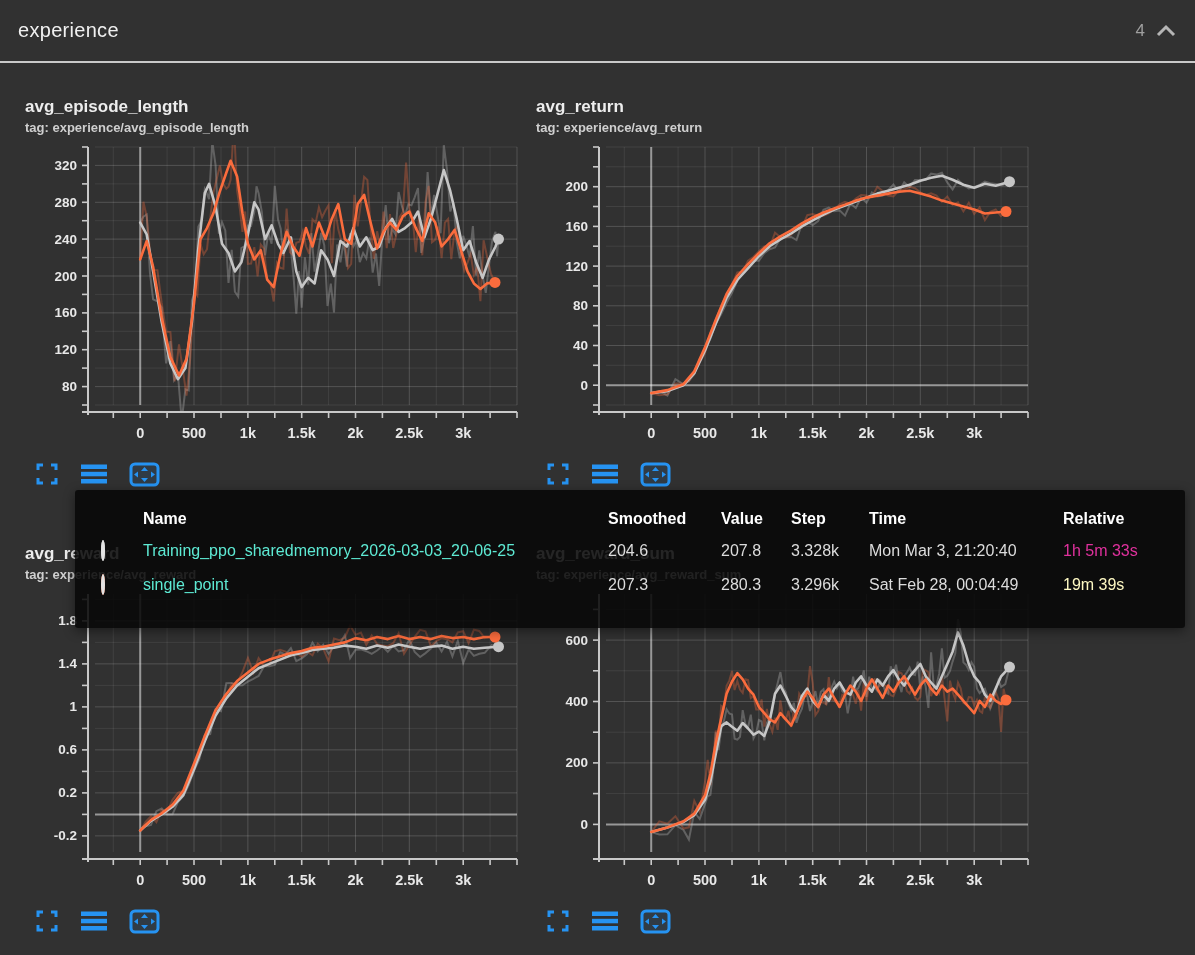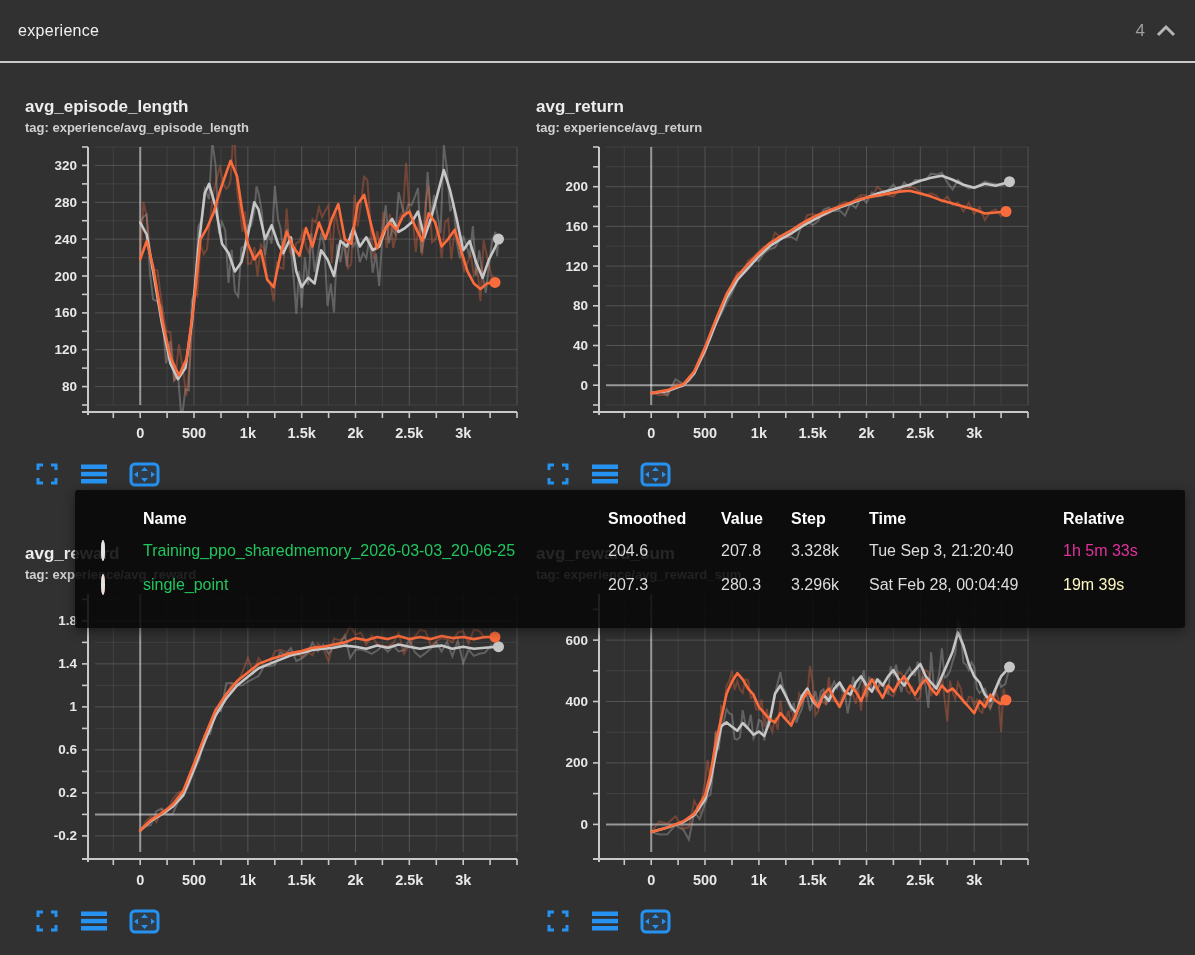--- a/index.html
+++ b/index.html
@@ -1,20 +1,20 @@
 <!DOCTYPE html>
 <html><head>
 <meta charset="utf-8">
 <style>
   html,body{margin:0;padding:0;background:#313131;overflow:hidden;}
   body{width:1195px;height:955px;position:relative;font-family:"Liberation Sans",sans-serif;}
 
   .section-header{height:63px;display:flex;align-items:center;padding:0 18px;
     border-bottom:2px solid #c9c9c9;box-sizing:border-box;}
-  .section-title{color:#f0f0f0;font-size:16px;letter-spacing:.3px;}
+  .section-title{color:#f0f0f0;font-size:20px;letter-spacing:.3px;}
   .section-right{margin-left:auto;display:flex;align-items:center;gap:10px;}
   .section-count{color:#9f9f9f;font-size:17px;}
 
   .charts-grid{position:absolute;top:66px;left:25px;display:grid;
     grid-template-columns:495px 495px;column-gap:16px;row-gap:56px;padding-top:30px;}
   .chart-card{width:495px;font-weight:bold;}
   .chart-title{color:#ededed;font-size:17px;line-height:22px;}
   .chart-tag{color:#cfcfcf;font-size:13px;line-height:19px;margin-bottom:6px;}
   svg.plot{display:block;width:495px;height:308px;}
   .ylab{fill:#e8e8e8;font-size:13.5px;font-family:"Liberation Sans",sans-serif;}
@@ -22,21 +22,21 @@
 
   .chart-toolbar{display:flex;align-items:center;gap:22px;margin-top:10px;padding-left:10px;height:26px;}
   .tool-btn{display:inline-flex;align-items:center;justify-content:center;cursor:pointer;background:none;border:none;padding:0;}
 
   .tooltip{position:absolute;left:75px;top:490px;width:1110px;height:138px;
     background:rgba(7,7,7,0.87);z-index:10;border-radius:3px;box-sizing:border-box;
     padding-top:14px;box-shadow:0 3px 12px rgba(0,0,0,0.45);}
   .tt-row{display:grid;grid-template-columns:68px 465px 113px 70px 78px 194px 1fr;
     align-items:center;height:34px;color:#dcdcdc;font-size:16px;}
   .tt-row.head{height:30px;color:#fff;font-weight:bold;}
-  .tt-name{color:#22c55e;}
+  .tt-name{color:#5eead4;}
   .tt-rel{}
   .run-dot{width:20px;height:20px;border-radius:50%;border:2px solid #e3e3e3;margin-left:26px;}
 </style>
 </head>
 <body>
 
 <div class="section-header">
   <span class="section-title">experience</span>
   <span class="section-right">
     <span class="section-count">4</span>
@@ -496,21 +496,21 @@
     <span>Step</span>
     <span>Time</span>
     <span>Relative</span>
   </div>
   <div class="tt-row">
     <span><span class="run-dot" style="background: rgb(198, 198, 198);"></span></span>
     <span class="tt-name">Training_ppo_sharedmemory_2026-03-03_20-06-25</span>
     <span>204.6</span>
     <span>207.8</span>
     <span>3.328k</span>
-    <span>Tue Sep 3, 21:20:40</span>
+    <span>Mon Mar 3, 21:20:40</span>
     <span class="tt-rel" style="color: rgb(224, 49, 157);">1h 5m 33s</span>
   </div>
   <div class="tt-row">
     <span><span class="run-dot" style="background: rgb(251, 108, 61);"></span></span>
     <span class="tt-name">single_point</span>
     <span>207.3</span>
     <span>280.3</span>
     <span>3.296k</span>
     <span>Sat Feb 28, 00:04:49</span>
     <span class="tt-rel" style="color: #fef9c3;">19m 39s</span>

